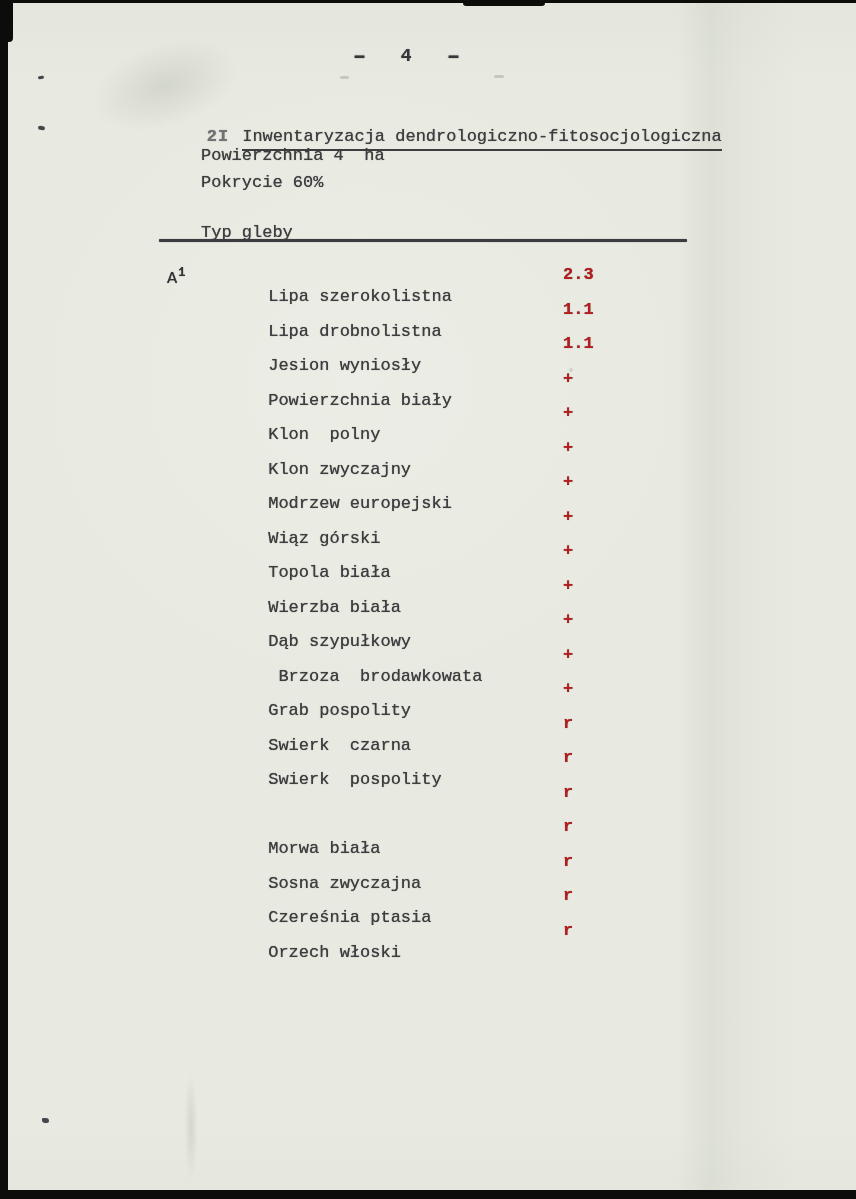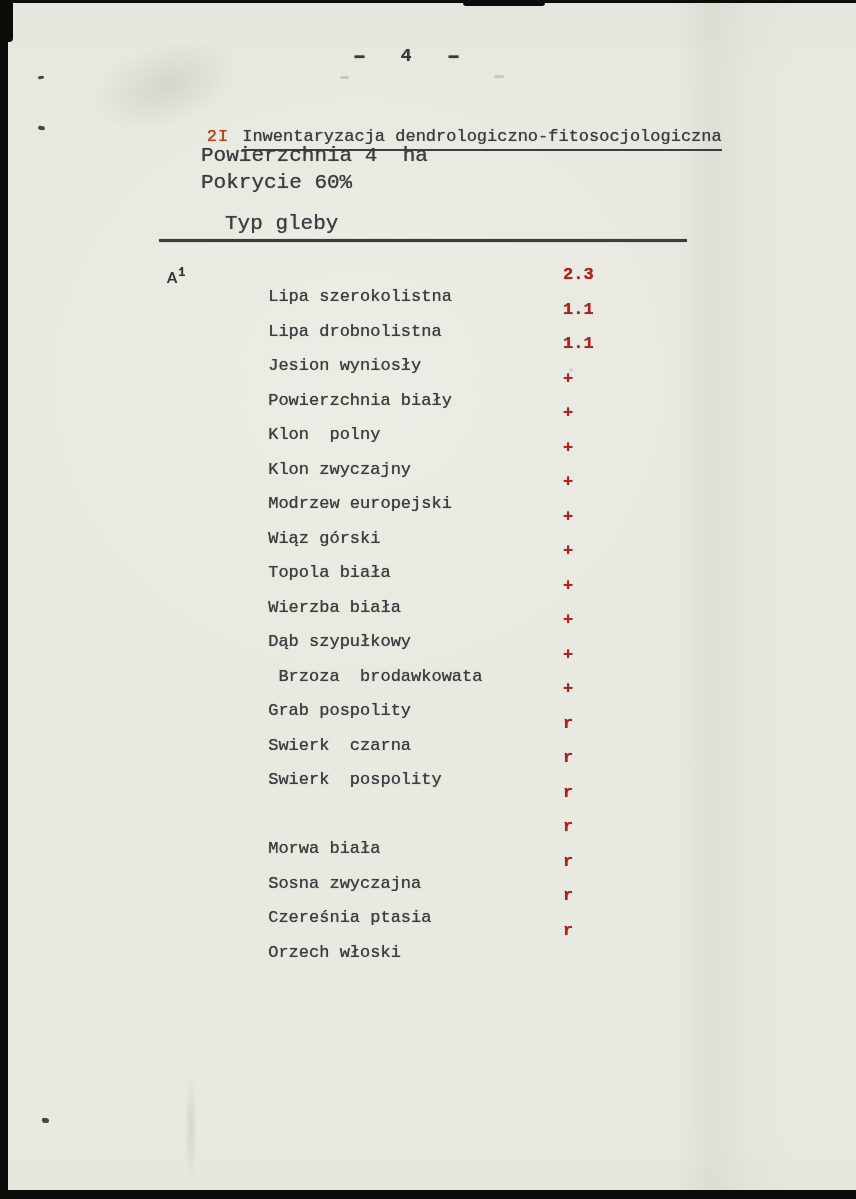--- a/index.html
+++ b/index.html
@@ -30,25 +30,25 @@
   .speck { position:absolute; background:#45474b; border-radius:2px; }
   .smudge { position:absolute; pointer-events:none; }
   
   .pageno {
     position:absolute; top:46px; left:354px; font-size:18px; font-weight:bold;
     display:flex; align-items:center; gap:36px; color:#37373a;
   }
   .pageno .dash { display:inline-block; transform:scaleX(1.9) scaleY(1.15); }
   
   .heading { position:absolute; top:108px; left:166px; font-size:17px; white-space:pre; }
-  .heading .marker { font-weight:normal; letter-spacing:1px; margin-right:13px; color:#c2410c; }
+  .heading .marker { font-weight:bold; letter-spacing:1px; margin-right:13px; color:#737373; }
   .heading .title { border-bottom:2.5px solid #3e3e41; padding-bottom:3px; }
   
-  .meta { position:absolute; left:201px; font-size:21px; line-height:22px; white-space:pre; }
-  .meta-0 { top:145px; } .meta-1 { top:172px; } .meta-2 { top:213px;margin-left:24px; }
+  .meta { position:absolute; left:201px; font-size:17px; line-height:22px; white-space:pre; }
+  .meta-0 { top:145px; } .meta-1 { top:172px; } .meta-2 { top:222px; }
   
   .rule { position:absolute; top:239px; left:159px; width:528px; height:3px;
           background:#3c3c3f; border-radius:1px; box-shadow:0 0 1px rgba(60,60,63,.8); }
   
   .species { position:absolute; top:264px; left:207px; font-size:17px; }
   .row { position:relative; height:34.5px; line-height:22px; white-space:pre; }
   .row .val { position:absolute; left:356px; top:0; font-weight:bold; color:#b91c1c; }
   .layer { position:absolute; left:-40px; top:-2px; line-height:22px; font-size:17px; color:#333336; }
   .layer sup { font-size:12px; font-weight:bold; vertical-align:super; margin-left:1px; }
   .ghost { position:absolute; background:#9ba096; border-radius:2px; opacity:.45; }

